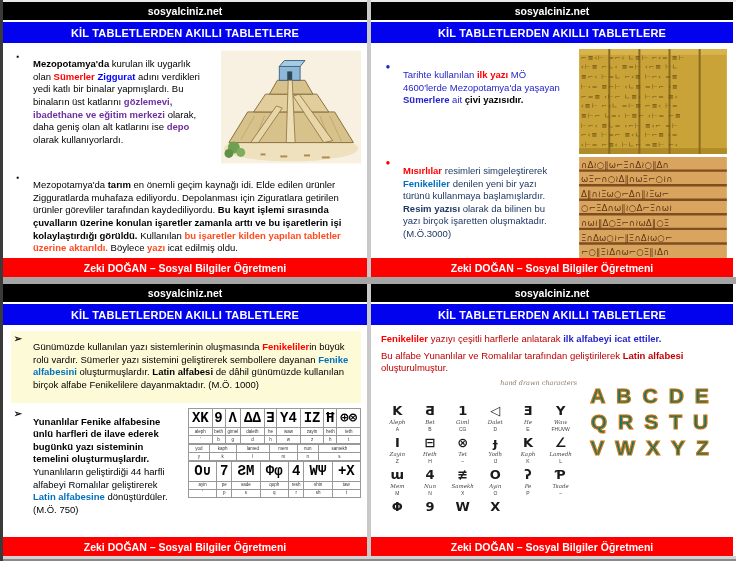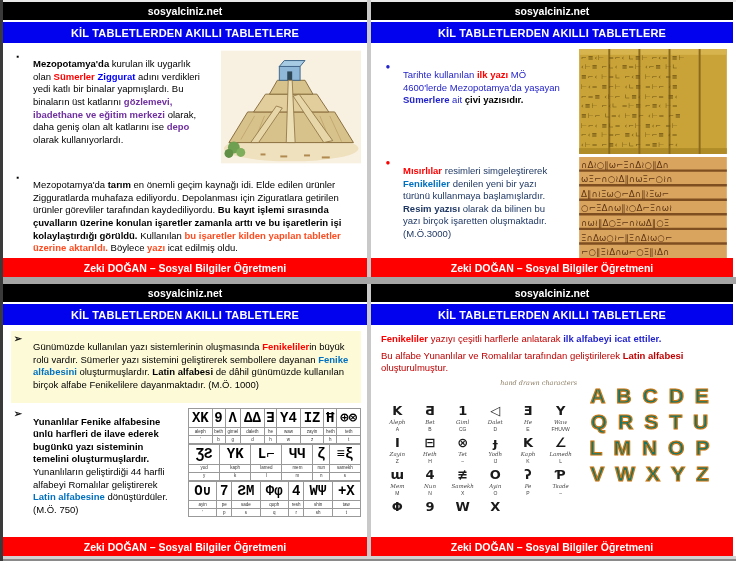--- a/index.html
+++ b/index.html
@@ -252,28 +252,20 @@
                   <td class="ph-l">h</td>
                   <td class="ph-l">w</td>
                   <td class="ph-l">z</td>
                   <td class="ph-l">h</td>
                   <td class="ph-l">t</td>
                 </tr>
           </tbody>
             </table>
           <table class="ph">
             <tbody>
-                <tr>
-                  <td class="ph-g">ƷƧ</td>
-                  <td class="ph-g">YK</td>
-                  <td class="ph-g">L⌐</td>
-                  <td class="ph-g">ЧЧ</td>
-                  <td class="ph-g">ζ</td>
-                  <td class="ph-g">≡ξ</td>
-                </tr>
             <tr>
                   <td class="ph-n">yod</td>
                   <td class="ph-n">kaph</td>
                   <td class="ph-n">lamed</td>
                   <td class="ph-n">mem</td>
                   <td class="ph-n">nun</td>
                   <td class="ph-n">samekh</td>
                 </tr>
             <tr>
                   <td class="ph-l">y</td>
@@ -412,21 +404,20 @@
           <div class="hd-grid">
               <div class="hd-g">Φ</div>
               <div class="hd-g">9</div>
               <div class="hd-g">W</div>
               <div class="hd-g">X</div>
             </div>
         </div>
         <div class="latin">
           <div>ABCDE</div>
           <div>QRSTU</div>
-          <div>LMNOP</div>
           <div>VWXYZ</div>
         </div>
       </div>
     </div>
     <div class="bar-red">
         <span>Zeki DOĞAN – Sosyal Bilgiler Öğretmeni</span>
       </div>
   </div>
 </div>
 

